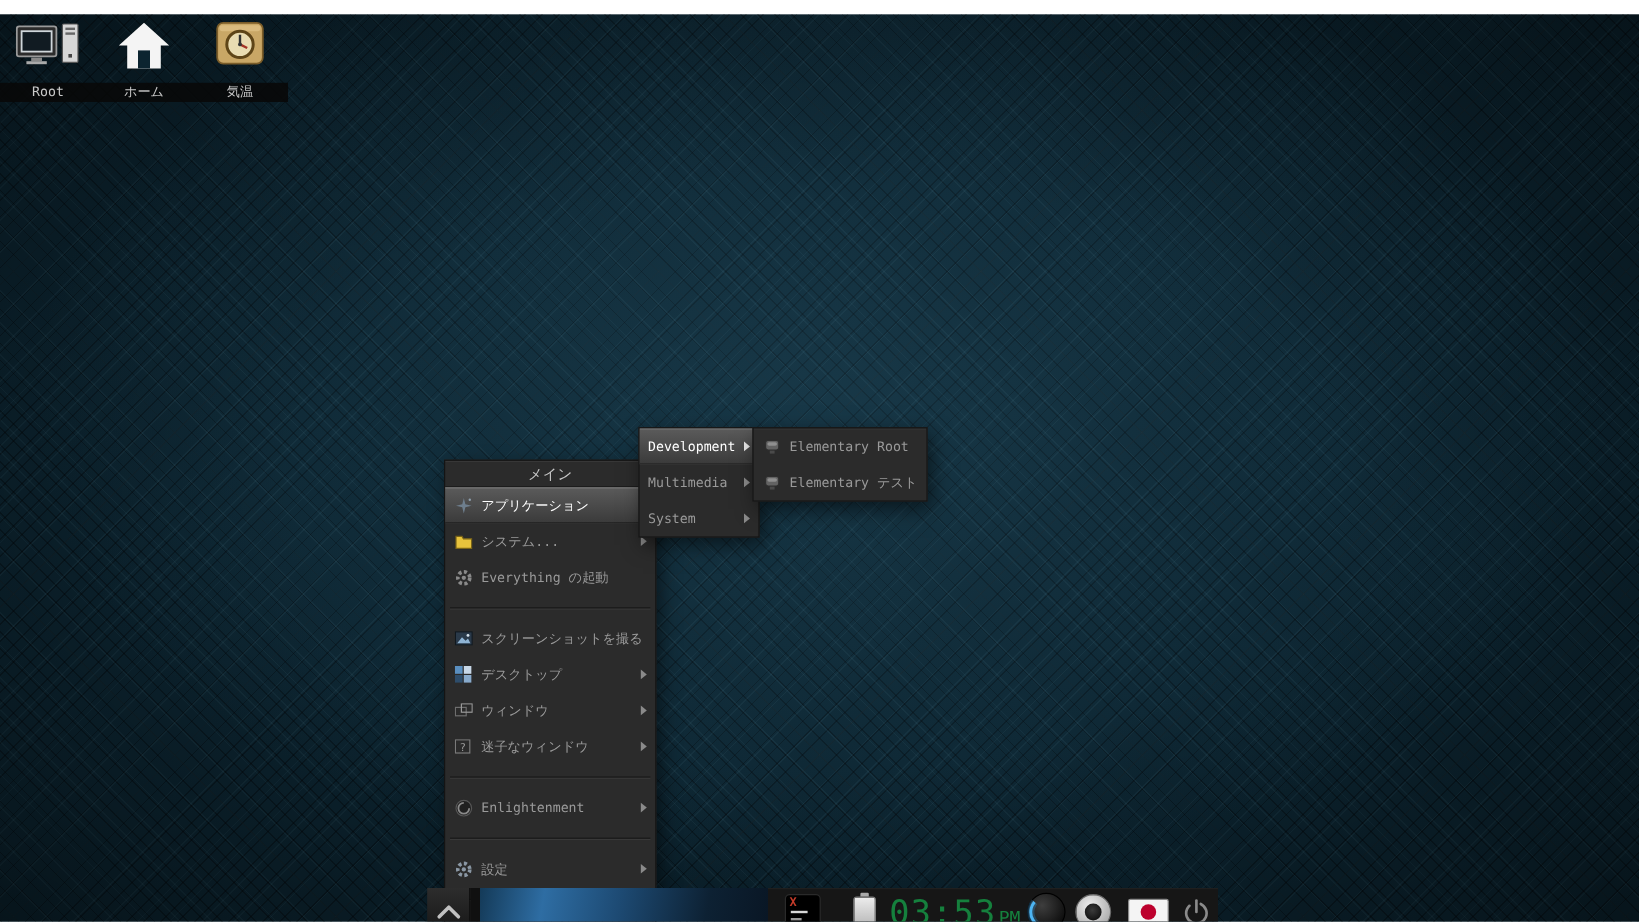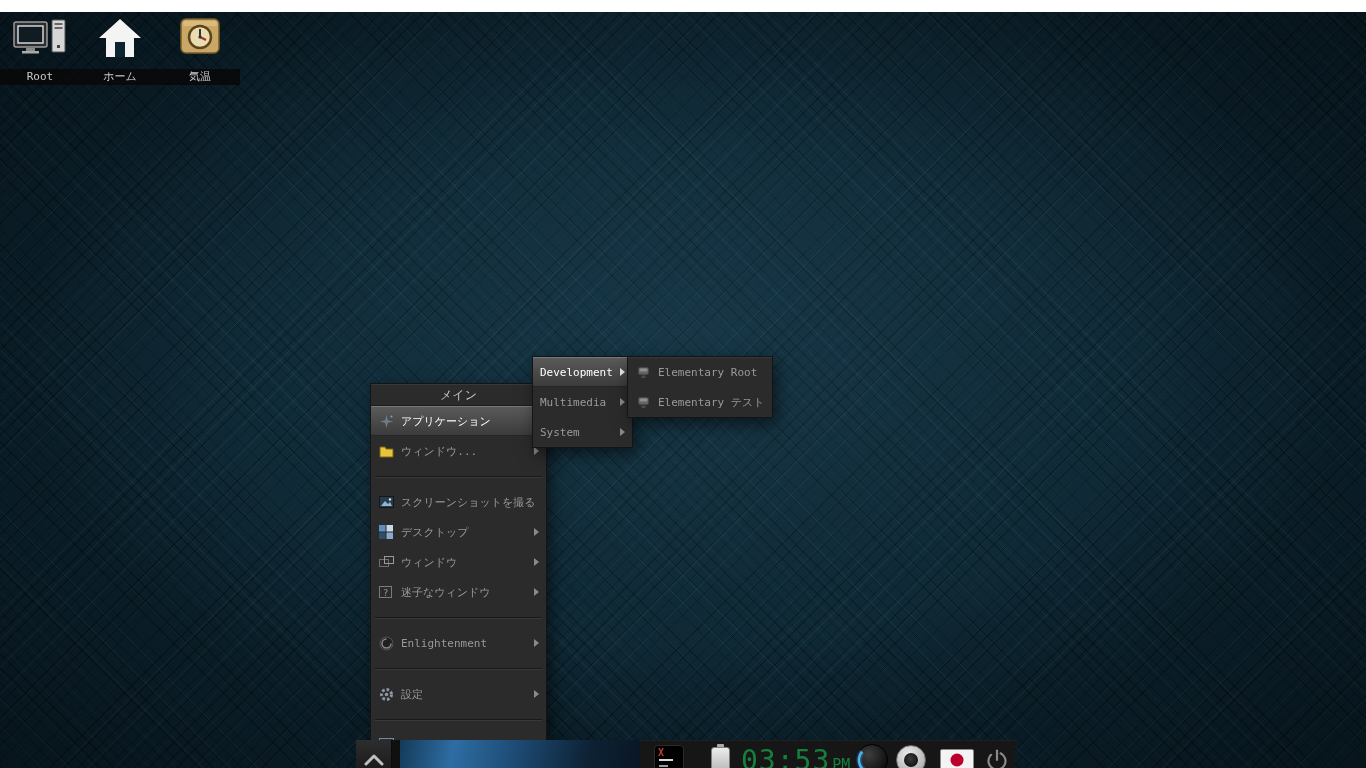--- a/index.html
+++ b/index.html
@@ -191,24 +191,33 @@
       <span class="lbl">アプリケーション</span>
       <span class="arrow"></span>
     </div>
 
     <div class="mi">
       <span class="ic">
         <svg width="15" height="13" viewBox="0 0 15 13">
             <path d="M1 2 h5 l1.2 2 H14 v8 H1 Z" fill="#e8c33c" stroke="#7a6418" stroke-width="1"></path>
           </svg>
       </span>
-      <span class="lbl">ウィンドウ...</span>
-      <span class="arrow"></span>
-    </div>
-
+      <span class="lbl">システム...</span>
+      <span class="arrow"></span>
+    </div>
+
+    <div class="mi">
+      <span class="ic">
+        <svg width="15" height="15" viewBox="0 0 15 15">
+            <circle cx="7.5" cy="7.5" r="5" fill="none" stroke="#8a8a8a" stroke-width="3" stroke-dasharray="2.6 2"></circle>
+            <circle cx="7.5" cy="7.5" r="1.8" fill="#8a8a8a"></circle>
+          </svg>
+      </span>
+      <span class="lbl">Everything の起動</span>
+    </div>
 
     <div class="sep"></div>
 
     <div class="mi">
       <span class="ic">
         <svg width="15" height="12" viewBox="0 0 15 12">
             <rect x="0.5" y="0.5" width="14" height="11" fill="#2a3a4a" stroke="#10181f"></rect>
             <path d="M2 10 L6 5 9 8 11 6 13 10 Z" fill="#8fb4d4"></path>
             <circle cx="11" cy="3.5" r="1.2" fill="#d8e4ee"></circle>
           </svg>

